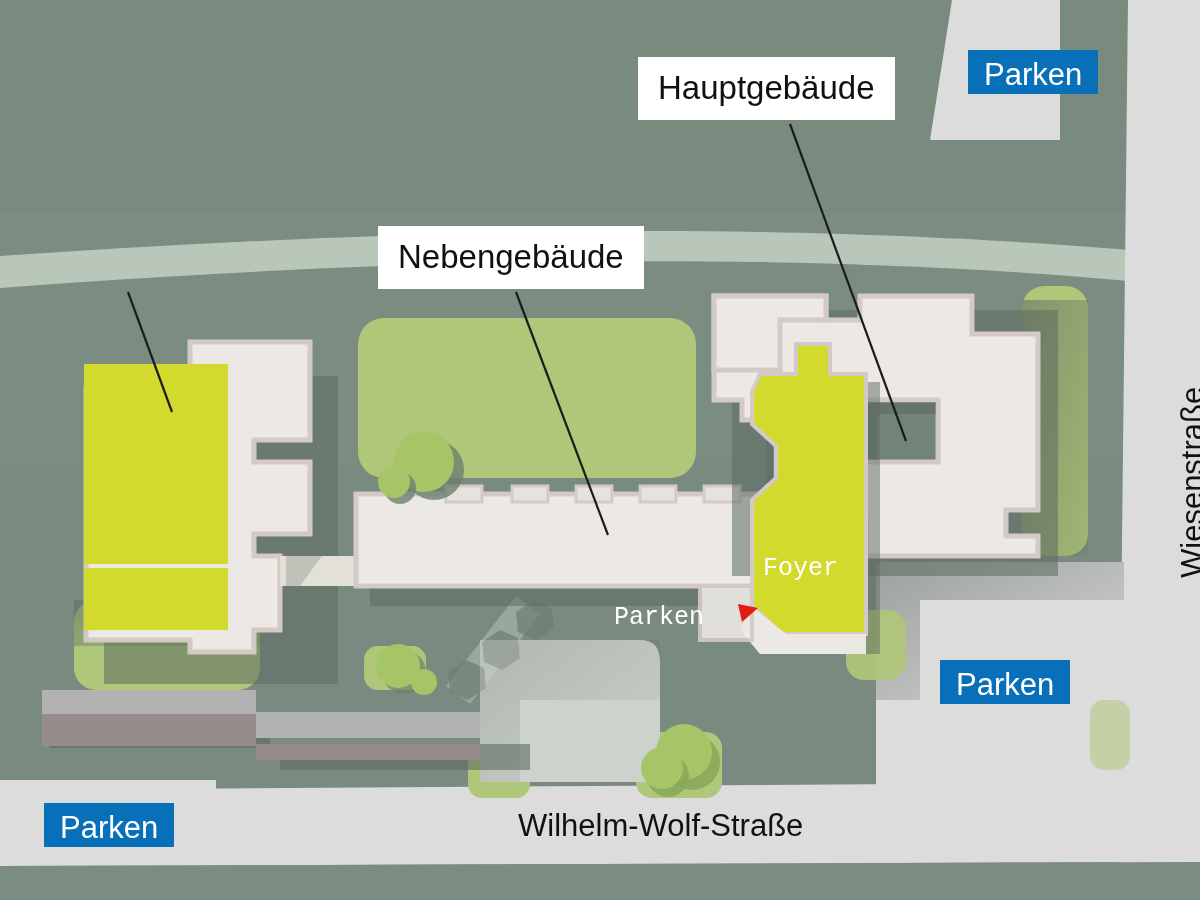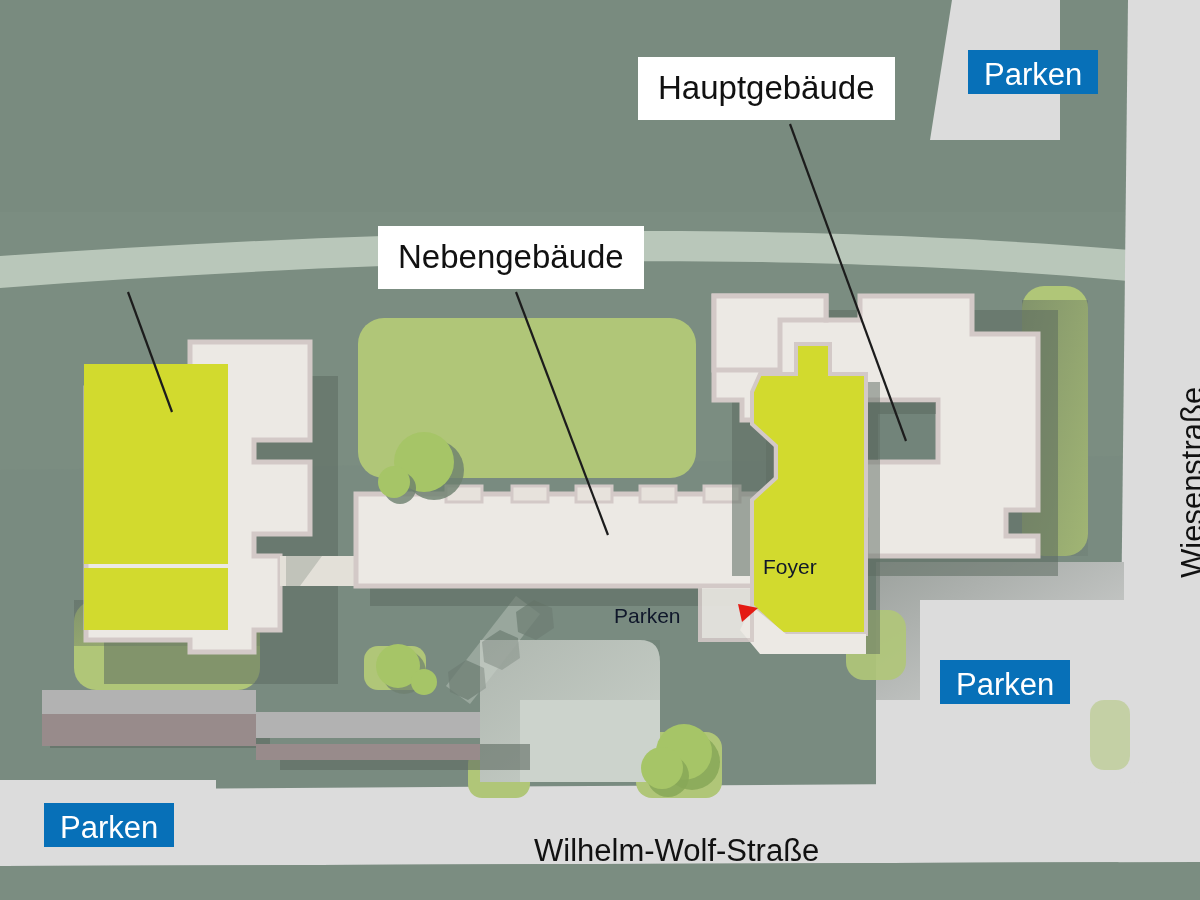--- a/index.html
+++ b/index.html
@@ -37,23 +37,23 @@
     color: #111111;
     font-family: "Liberation Sans", sans-serif;
     font-size: 33px;
     line-height: 1;
     padding: 14px 20px 16px 20px;
     white-space: nowrap;
     pointer-events: auto;
   }
   .map-label {
     position: absolute;
-    color: #0f172a;
-    font-family: Liberation Sans, sans-serif;
-    font-size: 21px;
+    color: #ffffff;
+    font-family: Liberation Mono, monospace;
+    font-size: 25px;
     line-height: 1;
     white-space: nowrap;
     pointer-events: auto;
   }
   .parken-badge {
     position: absolute;
     background: #0770b8;
     color: #ffffff;
     font-family: "Liberation Sans", sans-serif;
     font-size: 31px;
@@ -238,18 +238,18 @@
     </div>
 
     <div class="parken-badge" style="left:940px; top:660px;">
       <span>Parken</span>
     </div>
 
     <div class="parken-badge" style="left:44px; top:803px;">
       <span>Parken</span>
     </div>
 
-    <div class="street-label" style="left:534px; top:810px;margin-top:25px;">Wilhelm-Wolf-Straße</div>
+    <div class="street-label" style="left:518px; top:810px;">Wilhelm-Wolf-Straße</div>
 
     <div class="street-label vertical" style="left:1177px; top:578px;">Wiesenstraße</div>
 
   </div>
 </div>
 
 </body></html>

